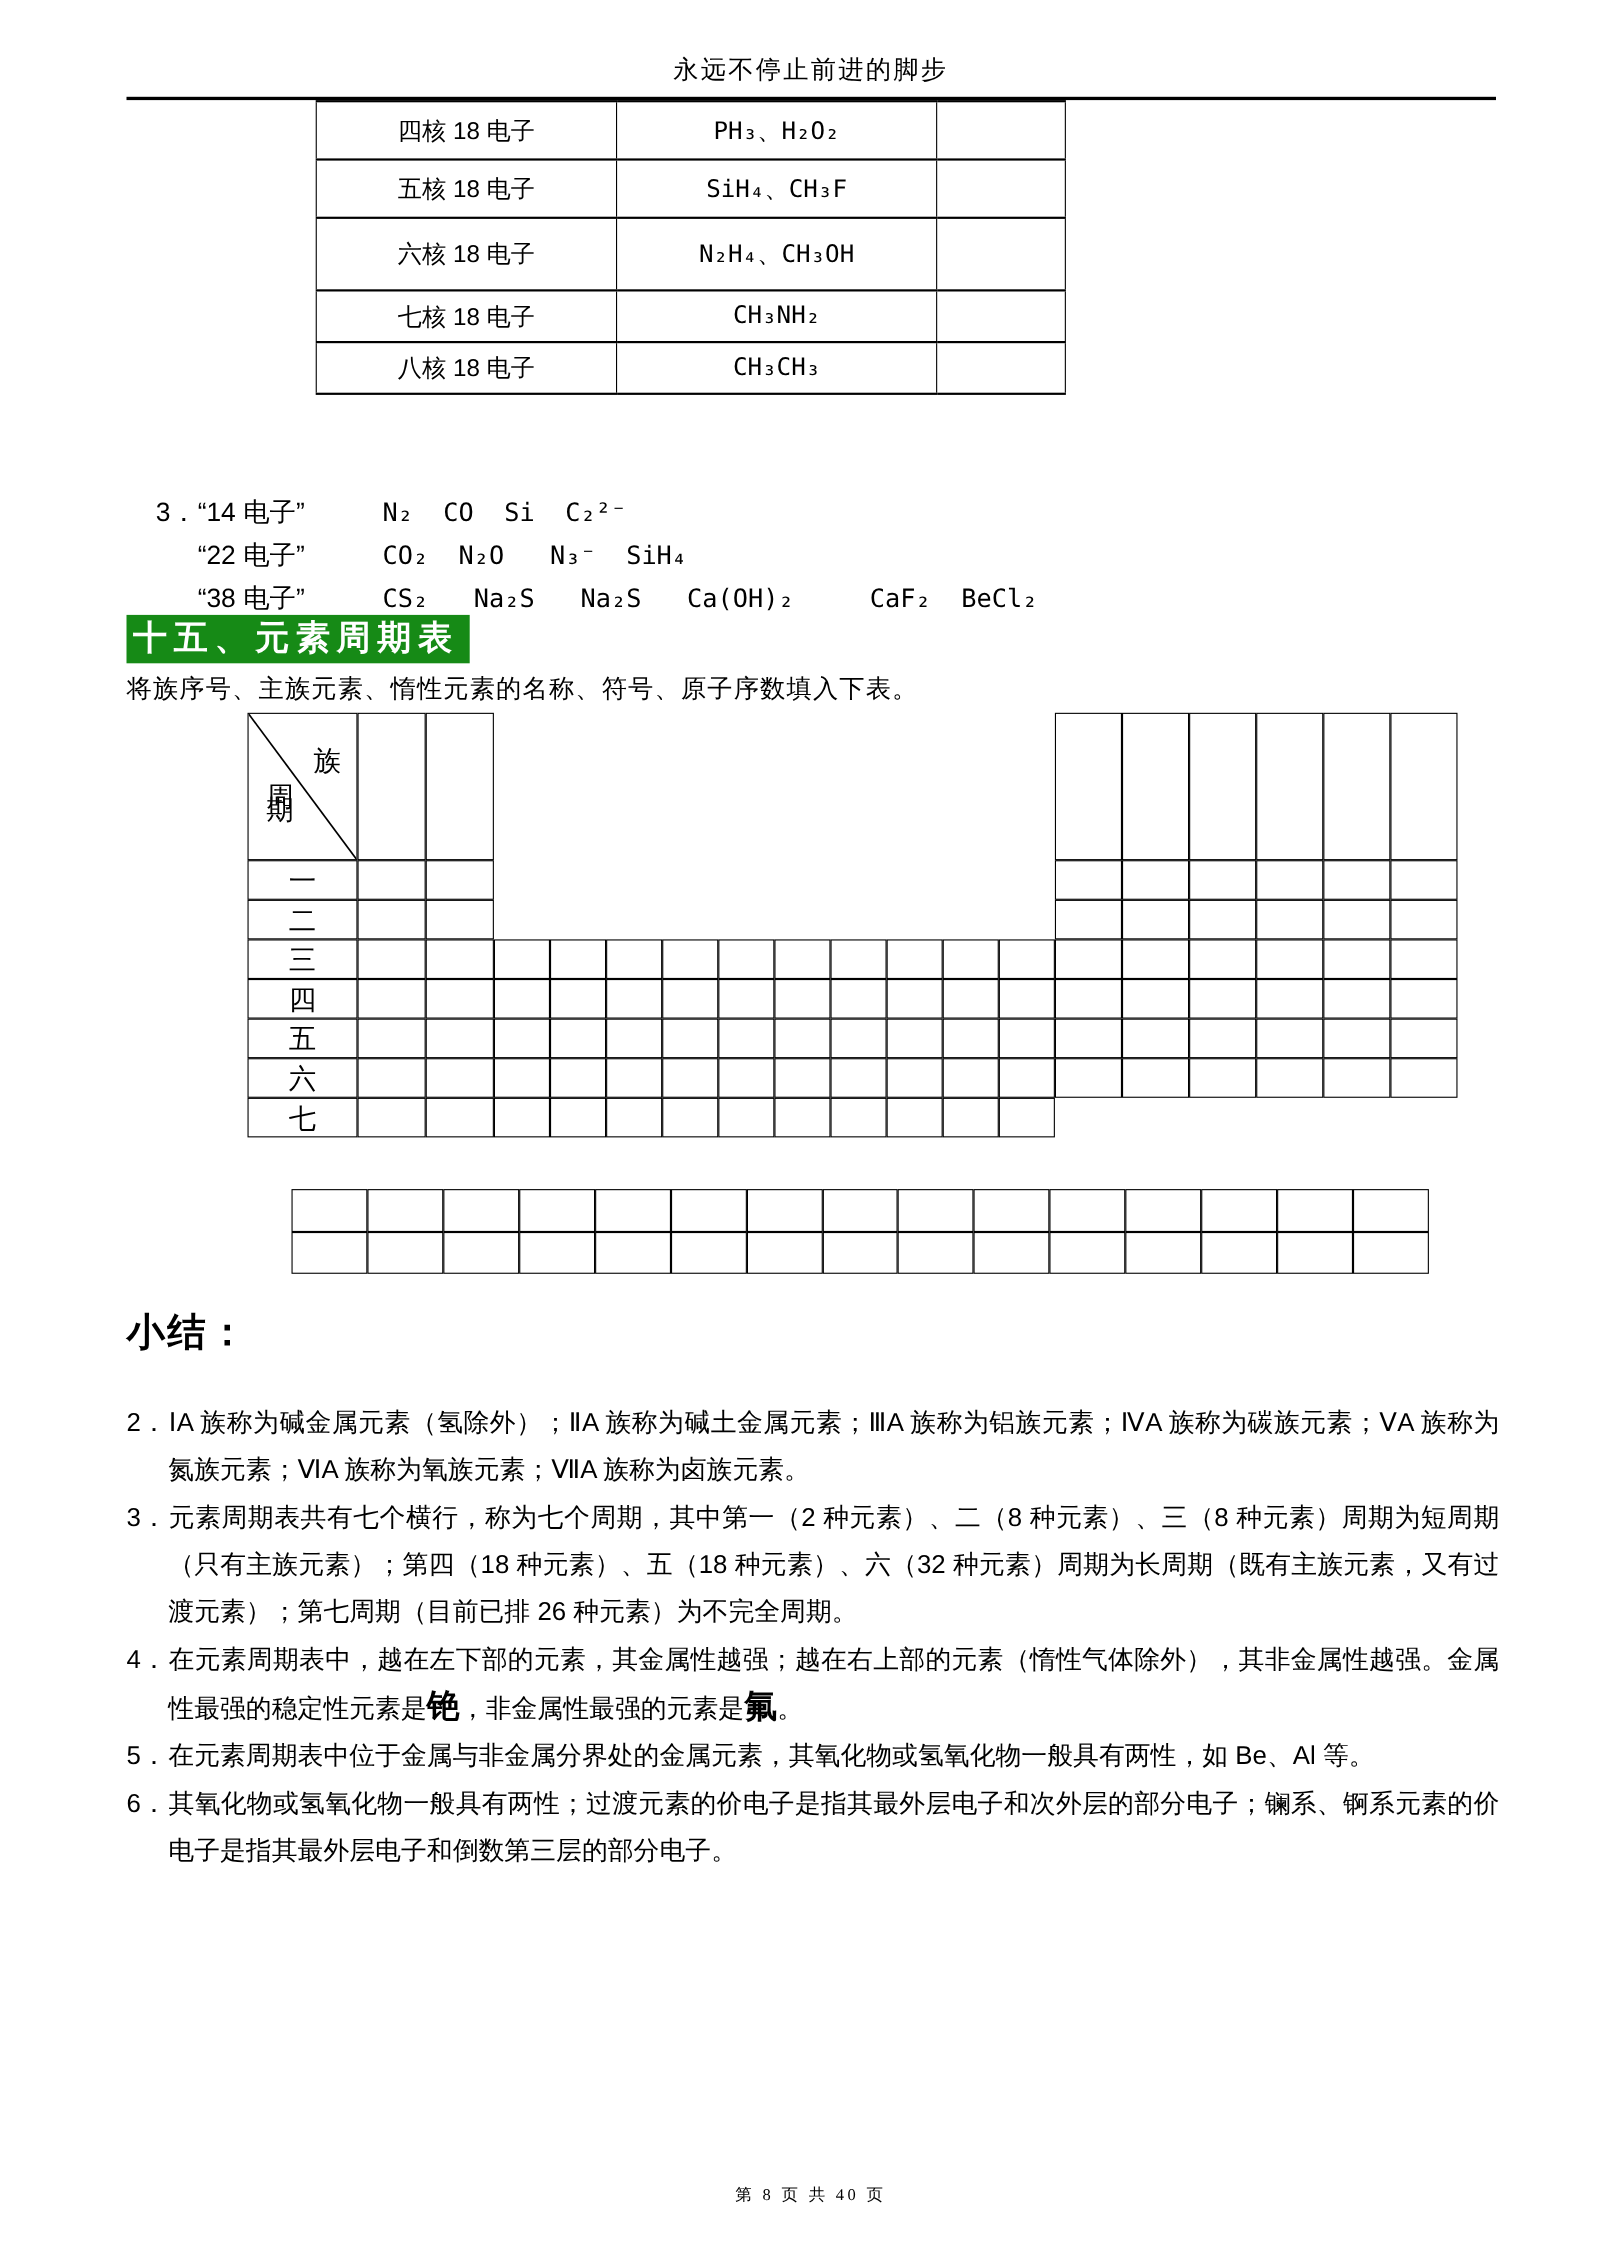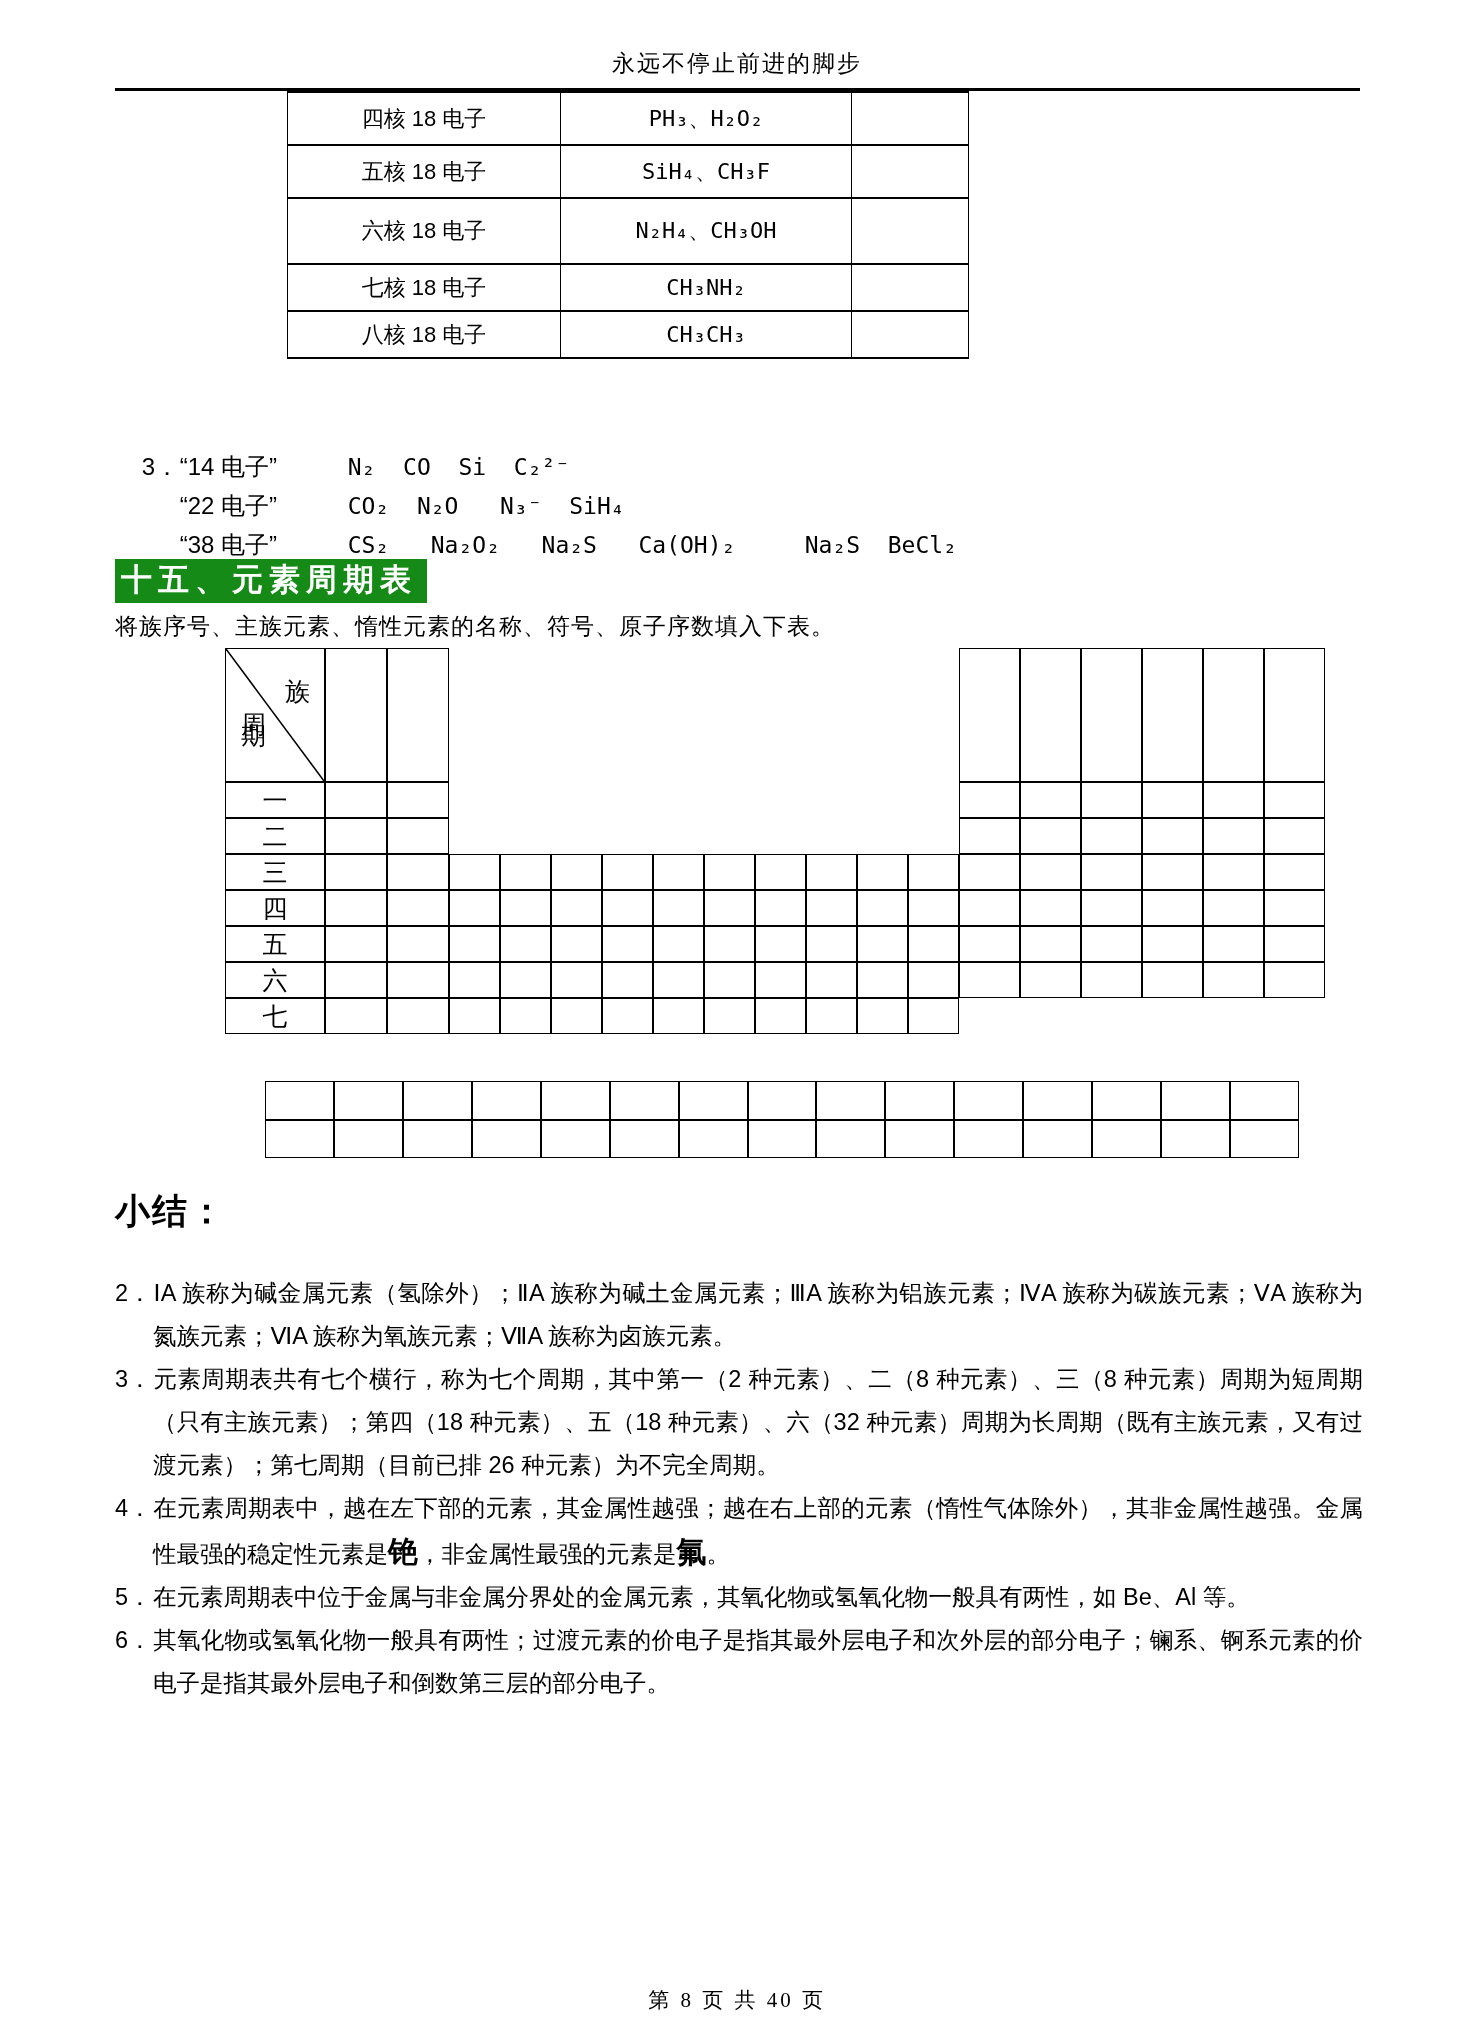--- a/index.html
+++ b/index.html
@@ -49,21 +49,21 @@
   .corner-group{position:absolute;right:14px;top:26px;font-size:25px;}
   .corner-period{position:absolute;left:12px;top:44px;font-size:25px;writing-mode:vertical-rl;letter-spacing:10px;}
   
   .summary-head{top:1188px;left:115px;font-size:35px;font-weight:bold;letter-spacing:2px;}
   .summary{top:1272px;left:115px;width:1248px;font-size:23.5px;line-height:43px;}
   .sum-item{padding-left:38px;text-indent:-38px;text-align:justify;}
   .sum-num{display:inline-block;width:38px;text-indent:0;}
   .big-bold{font-weight:bold;font-size:30px;}
   
   .footer{top:1986px;left:0;width:100%;text-align:center;
-    font-family:"Liberation Serif","DejaVu Serif",serif;font-size:21px;letter-spacing:3px;}
+    font-family:"Liberation Serif","DejaVu Serif",serif;font-size:15px;letter-spacing:3px;}
 </style>
 </head>
 <body>
 
 <div class="abs page-title">永远不停止前进的脚步</div>
 <div class="abs header-rule"></div>
 
 <table class="etable">
   <tbody>
       <tr style="height:53px;">
@@ -95,21 +95,21 @@
   </table>
 
 <div class="abs enotes">
   <div class="enote-line">
     <span class="enote-num">3．</span><span class="enote-label">“14 电子”</span><span class="enote-formulas">N₂  CO  Si  C₂²⁻</span>
   </div>
   <div class="enote-line">
     <span class="enote-indent"></span><span class="enote-label">“22 电子”</span><span class="enote-formulas">CO₂  N₂O   N₃⁻  SiH₄</span>
   </div>
   <div class="enote-line">
-    <span class="enote-indent"></span><span class="enote-label">“38 电子”</span><span class="enote-formulas">CS₂   Na₂O₂   Na₂S   Ca(OH)₂     Na₂S  BeCl₂</span>
+    <span class="enote-indent"></span><span class="enote-label">“38 电子”</span><span class="enote-formulas">CS₂   Na₂S   Na₂S   Ca(OH)₂     CaF₂  BeCl₂</span>
   </div>
 </div>
 
 <div class="abs sec-head" style="background: rgb(22, 138, 22);">十五、元素周期表</div>
 <div class="abs intro">将族序号、主族元素、惰性元素的名称、符号、原子序数填入下表。</div>
 
 <div class="grid" id="ptable">
   <div class="cell corner">
     <svg viewBox="0 0 100 134" preserveAspectRatio="none">
       <line x1="0" y1="0" x2="100" y2="134" stroke="#000" stroke-width="1.6"></line>

